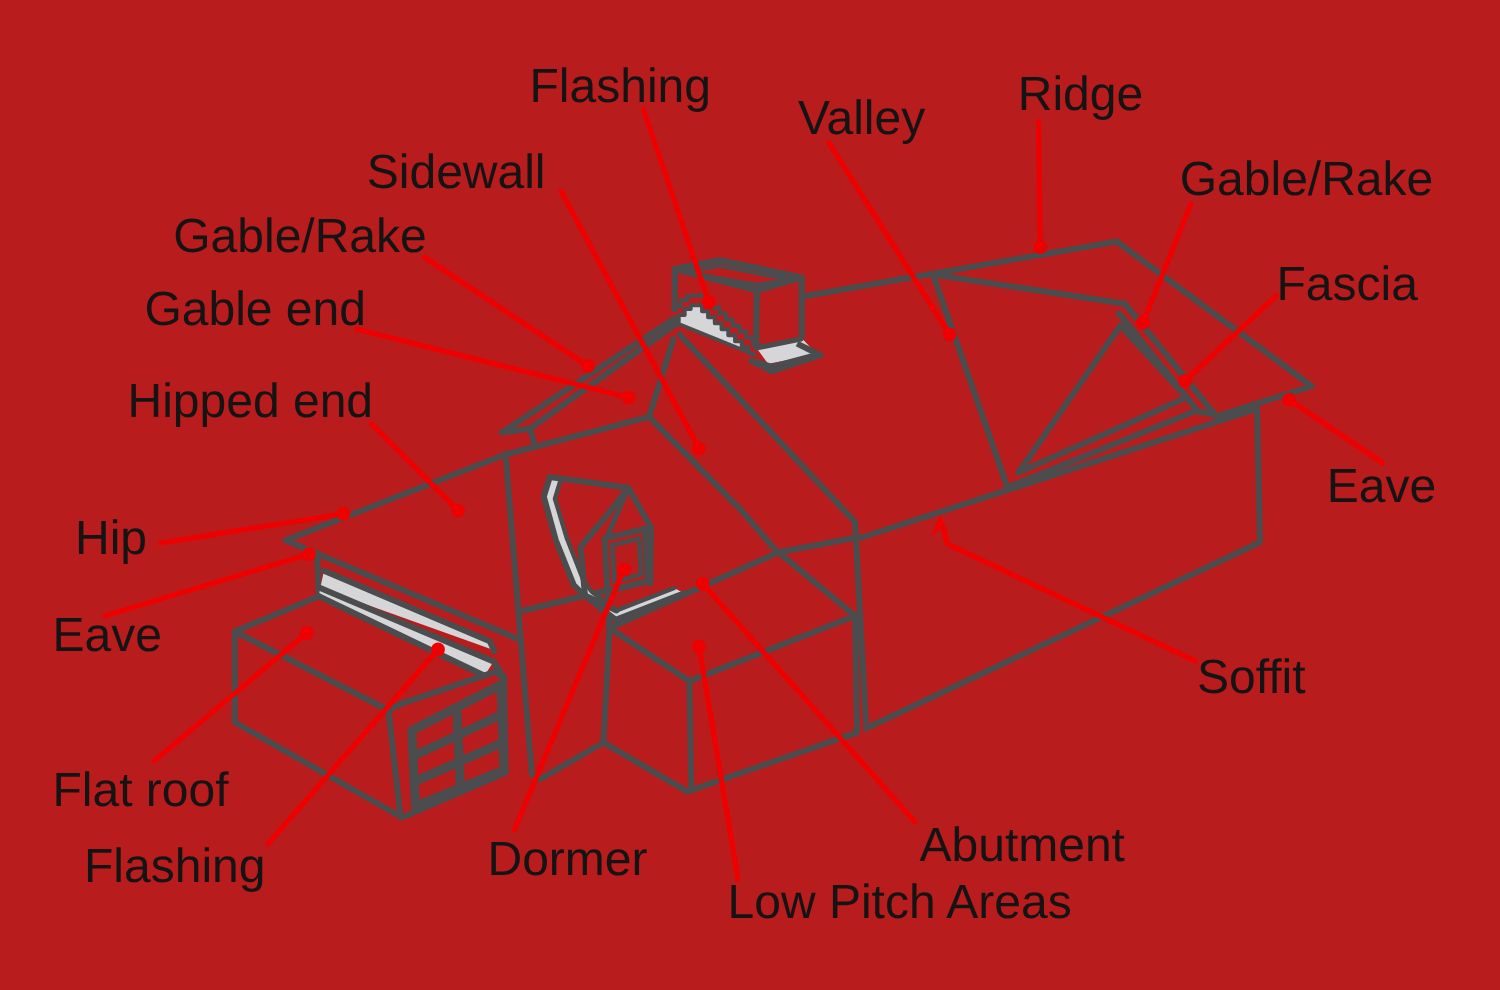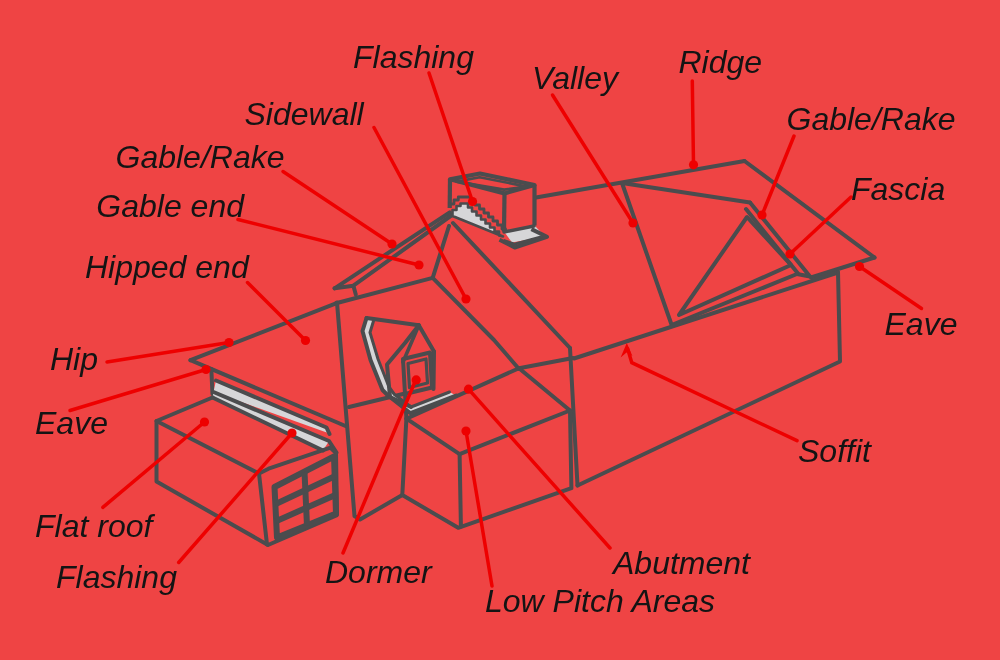--- a/index.html
+++ b/index.html
@@ -1,16 +1,16 @@
 <!DOCTYPE html>
 <html><head>
 <meta charset="utf-8">
 <style>
   html,body{margin:0;padding:0;background:#fff;}
-  .wrap{width:1000px;height:660px;position:relative;background:#ef4444;overflow:hidden;font-style:italic;}
+  .wrap{width:1000px;height:660px;position:relative;background:#b91c1c;overflow:hidden;}
   svg{position:absolute;top:0;left:0;}
   text{font-family:"Liberation Sans",sans-serif;font-size:32px;fill:#141414;}
 </style>
 </head>
 <body>
 <div class="wrap">
 <svg width="1000" height="660" viewBox="0 0 1000 660">
 
   <g stroke="#4b4c4e" stroke-width="4" fill="none" stroke-linecap="round" stroke-linejoin="round">
 

